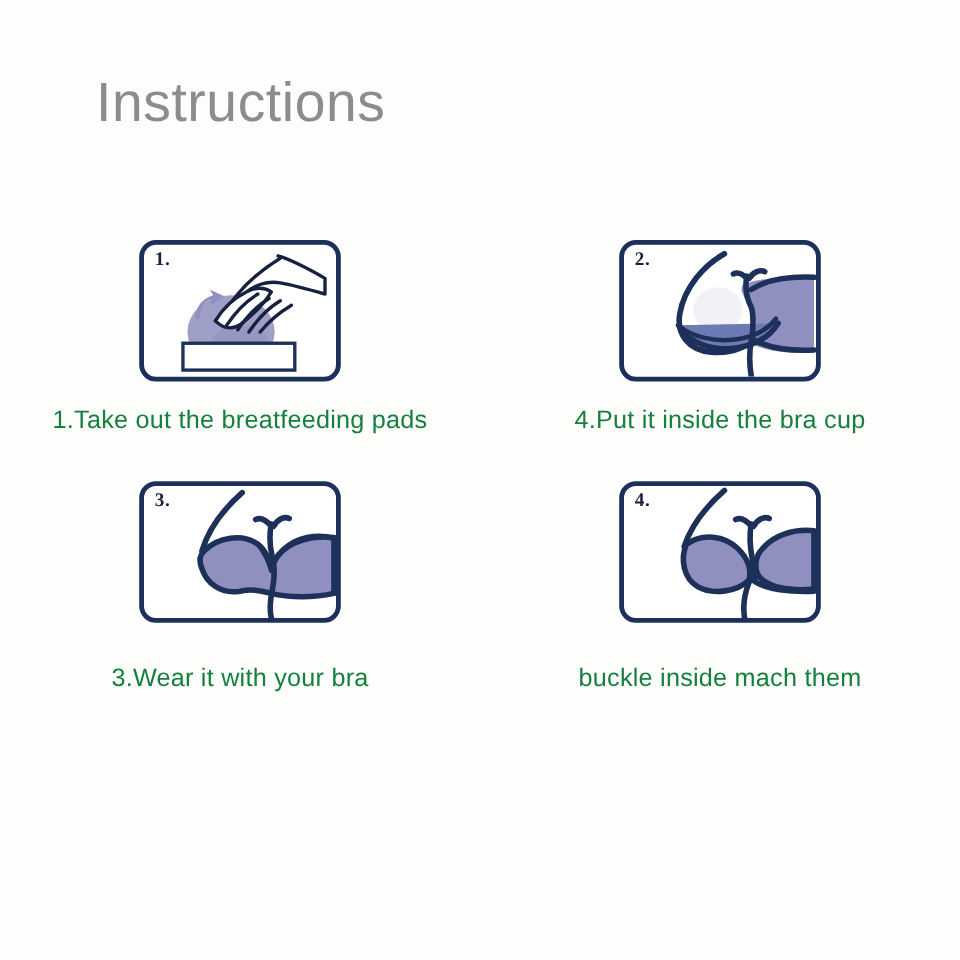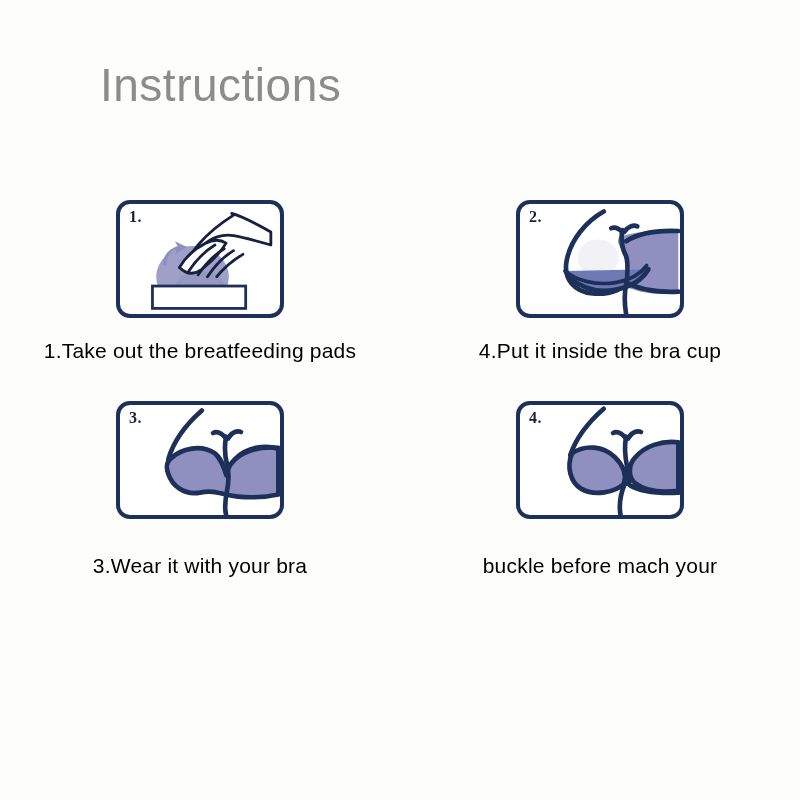--- a/index.html
+++ b/index.html
@@ -17,21 +17,20 @@
 
   #page-title {
     position: absolute;
     left: 80px;
     top: 62px;
     font-size: 46px;
     font-weight: 300;
     letter-spacing: 0.5px;
     color: #8c8c8c;
     line-height: 1;
-    margin-left: 20px;
   }
 
   .grid {
     position: absolute;
     left: 0;
     top: 200px;
     width: 800px;
   }
 
   .row {
@@ -78,21 +77,21 @@
   .art-wrap svg {
     width: 100%;
     height: 100%;
     display: block;
   }
 
   .caption {
     margin-top: 18px;
     font-size: 21px;
     font-weight: 300;
-    color: #000000;
+    color: #15803d;
     text-align: center;
     line-height: 1.45;
     letter-spacing: 0.2px;
     width: 380px;
   }
   .caption .l2 { display: block; }
 
   .row-2 .caption { margin-top: 32px; }
 </style>
 </head>
@@ -208,18 +207,18 @@
             <path d="M112 34 C110 44 111 56 113 66 C114 72 114 78 113 82" fill="none" stroke="#1d3059" stroke-width="5" stroke-linecap="round"></path>
             <path d="M112 36 C107 30 102 28 98 30" fill="none" stroke="#1d3059" stroke-width="5" stroke-linecap="round"></path>
             <path d="M114 36 C118 29 124 27 128 29" fill="none" stroke="#1d3059" stroke-width="5" stroke-linecap="round"></path>
 
             <path d="M110 86 C106 96 104 106 106 118" fill="none" stroke="#1d3059" stroke-width="5" stroke-linecap="round"></path>
             <path d="M116 86 C126 92 146 95 168 94" fill="none" stroke="#1d3059" stroke-width="5" stroke-linecap="round"></path>
           </svg>
         </div>
       </div>
       <div class="caption">
-        <span class="l2">buckle before mach your</span>
+        <span class="l2">buckle inside mach them</span>
       </div>
     </div>
 
   </div>
 </div>
 
 </body></html>

